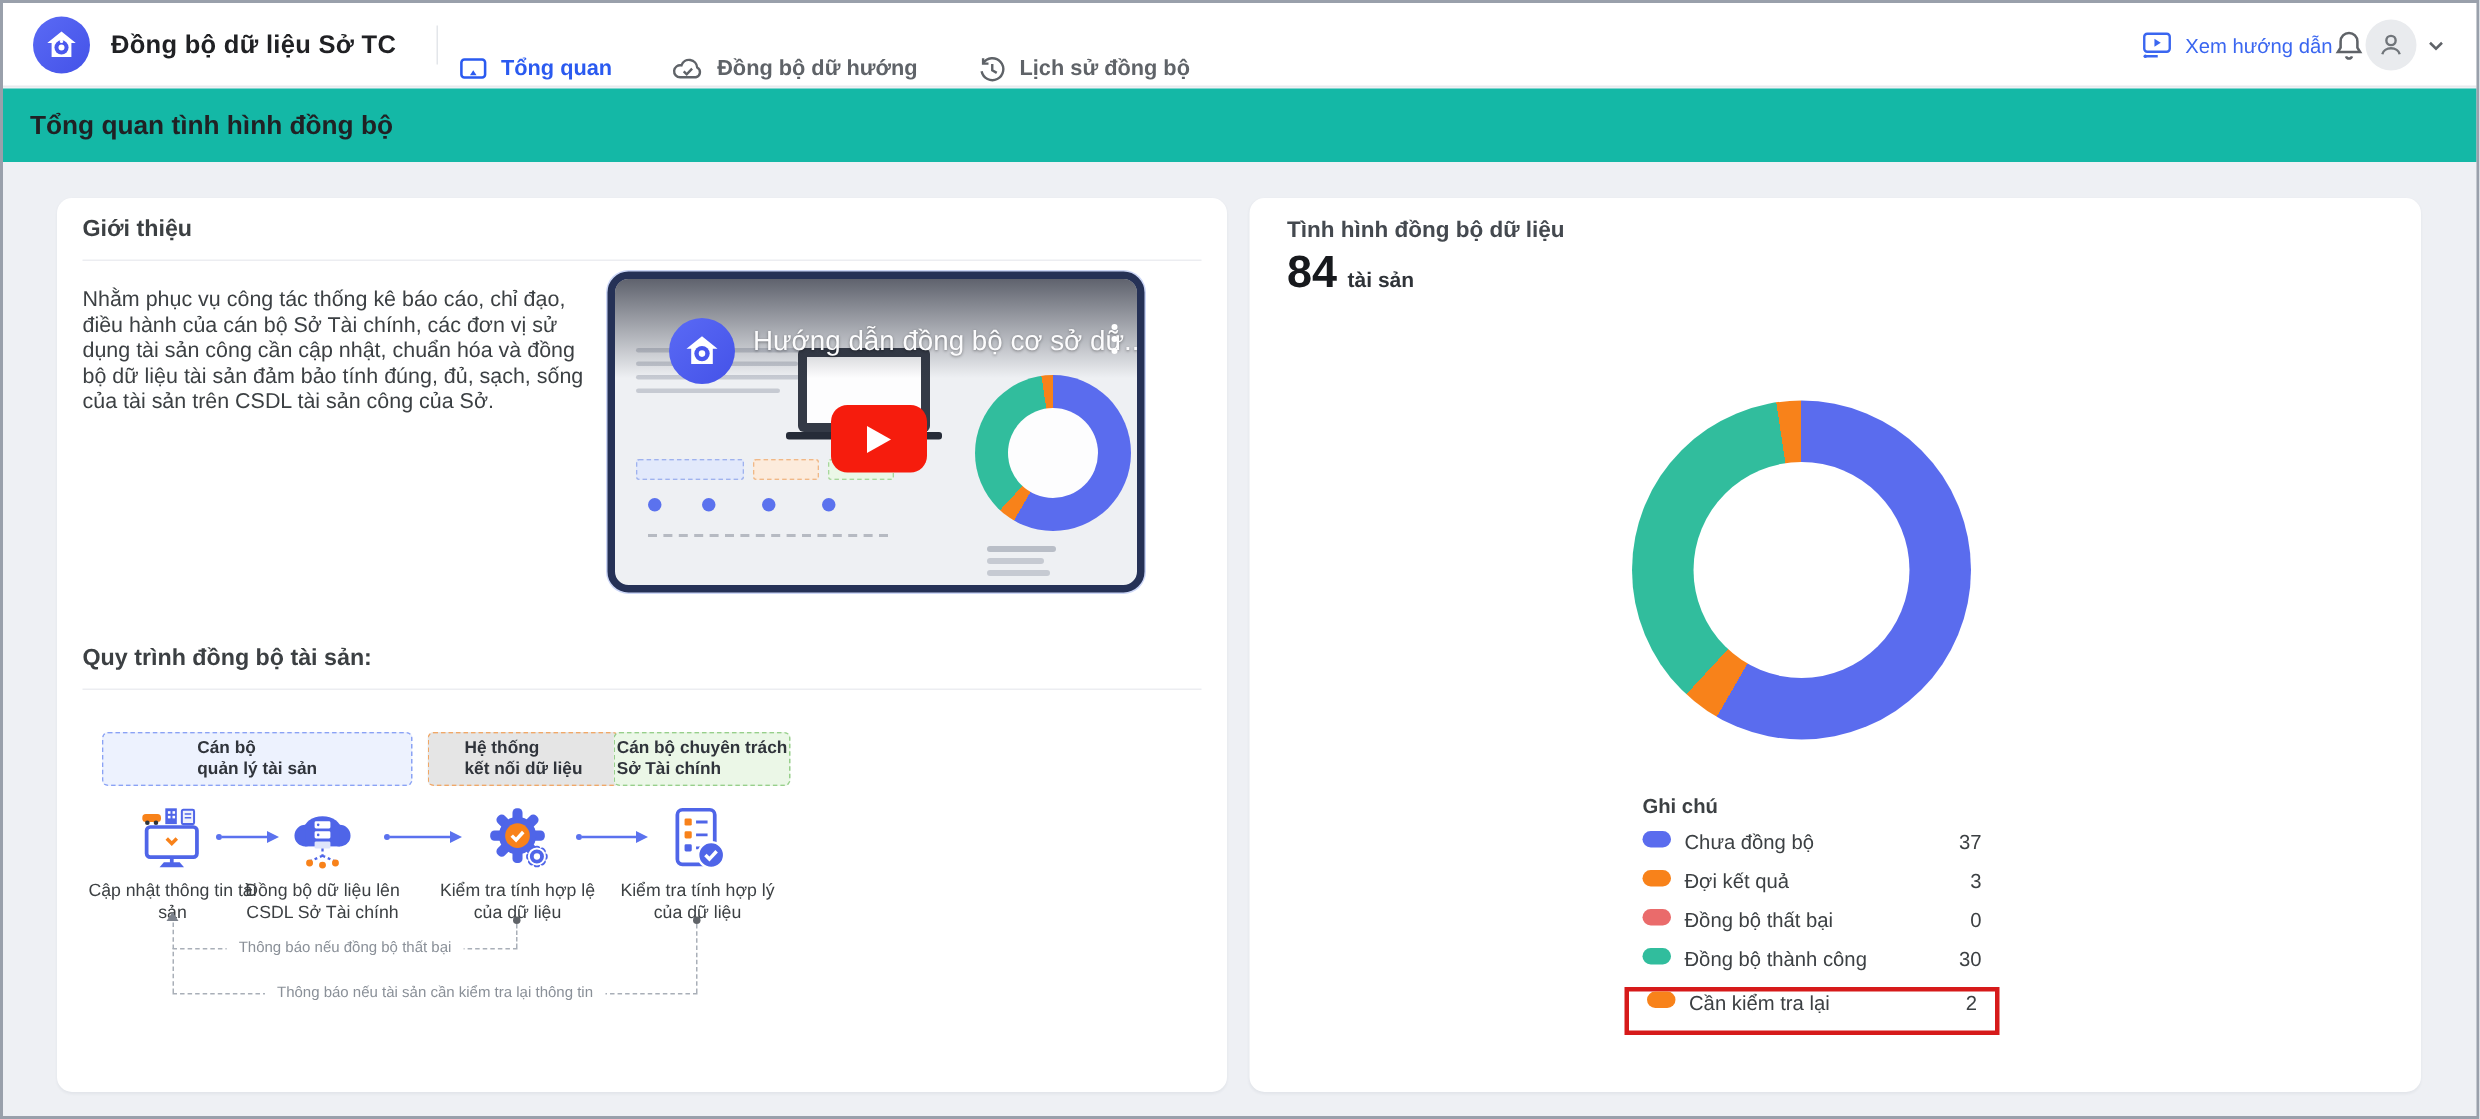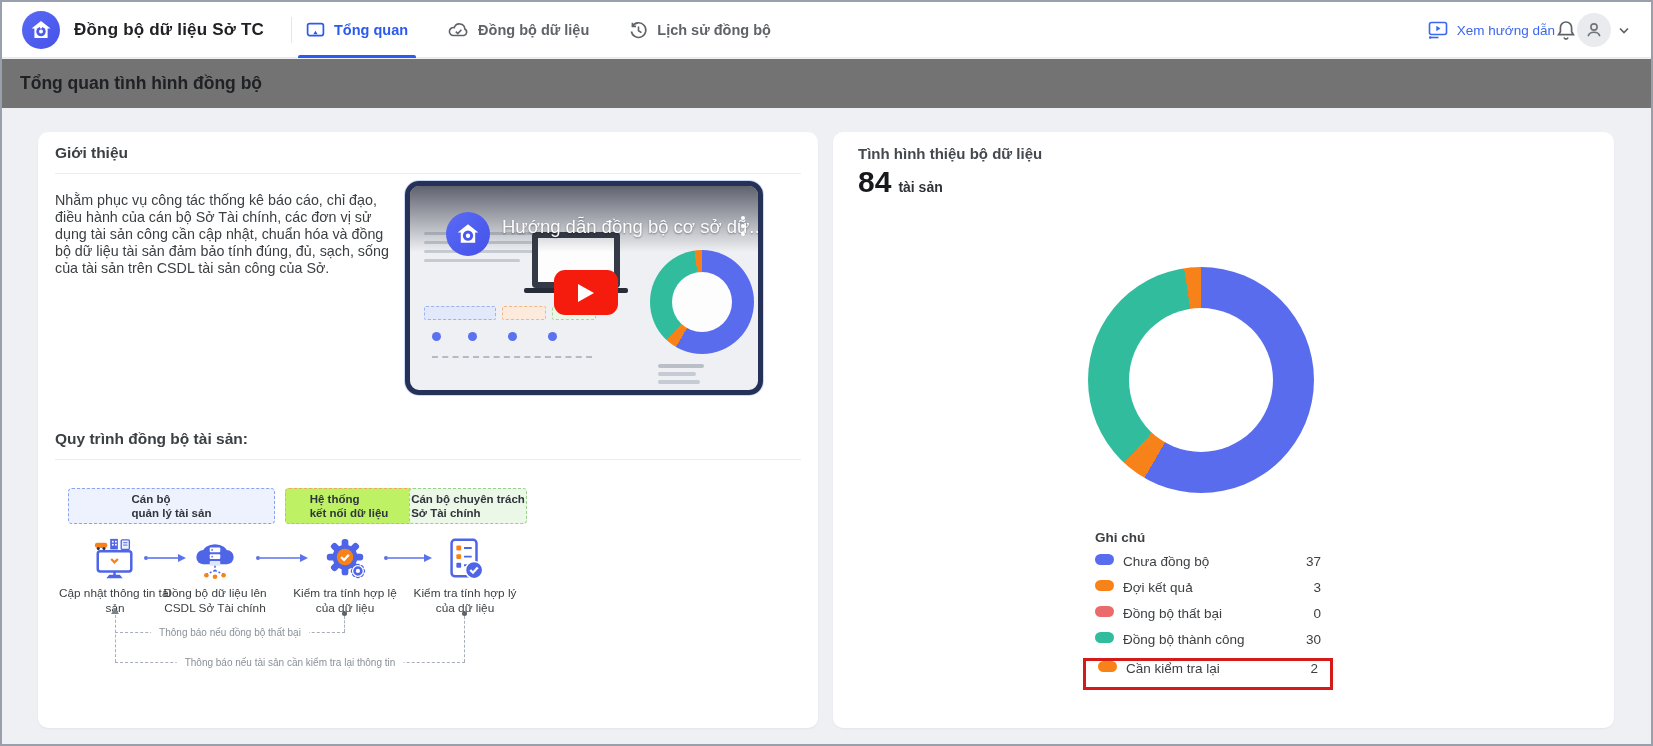--- a/index.html
+++ b/index.html
@@ -7,33 +7,33 @@
   body { font-family:"Liberation Sans", sans-serif; position:relative; background:#eef0f4; overflow:hidden; }
   .frame { position:absolute; inset:0; border:2px solid #99a0ab; pointer-events:none; z-index:99; }
 
   
   .header { position:absolute; top:2px; left:2px; right:2px; height:56px; background:#fff; border-bottom:1px solid #e8eaed; }
   .logo { position:absolute; left:20px; top:9px; width:38px; height:38px; border-radius:50%;
           background:linear-gradient(135deg,#5a6af5,#4452e8); display:grid; place-items:center; }
   .app-title { position:absolute; left:72px; top:0; height:56px; display:flex; align-items:center;
                font-size:17px; font-weight:700; color:#202124; letter-spacing:.2px; }
   .hdr-divider { position:absolute; left:289px; top:15px; width:1px; height:26px; background:#e3e6ea; }
-  .tabs { position:absolute; left:304px; top:0; height:56px; display:flex; gap:40px; }
+  .tabs { position:absolute; left:304px; top:16px; height:56px; display:flex; gap:40px; }
   .tab { position:relative; display:flex; align-items:center; gap:9px; font-size:14.5px; font-weight:600;
          color:#5f6368; cursor:pointer; }
   .tab.active { color:#2a5af0; }
   .tab.active::after { content:""; position:absolute; left:-8px; right:-8px; bottom:0; height:3px;
                        background:#2a5af0; border-radius:2px 2px 0 0; }
   .header-right { position:absolute; right:22px; top:0; height:56px; display:flex; align-items:center; }
   .help-link { display:flex; align-items:center; gap:8px; color:#3a66f0; font-size:13.5px; font-weight:500; cursor:pointer; }
   .avatar-wrap { display:flex; align-items:center; gap:8px; cursor:pointer; }
   .avatar { width:34px; height:34px; border-radius:50%; background:#e9ebee; display:grid; place-items:center; }
 
   
-  .titlebar { position:absolute; top:59px; left:2px; right:2px; height:49px; background:#737373; }
+  .titlebar { position:absolute; top:59px; left:2px; right:2px; height:49px; background:#14b8a6; }
   .page-title { position:absolute; left:18px; top:0; height:49px; display:flex; align-items:center;
                 font-size:17.5px; font-weight:700; color:#202124; }
 
   
   .card { position:absolute; background:#fff; border-radius:10px; box-shadow:0 1px 2px rgba(40,50,70,.06); }
   .intro-card  { left:38px;  top:132px; width:780px; height:596px; }
   .status-card { left:833px; top:132px; width:781px; height:596px; }
   .card-title { position:absolute; left:17px; top:12px; font-size:15.5px; font-weight:700; color:#3c4043; }
   .rule { position:absolute; left:17px; right:17px; height:1px; background:#ecEEf2; background:#ecedf1; }
 
@@ -63,21 +63,21 @@
   .t-kebab i { display:block; width:4px; height:4px; border-radius:50%; background:#fff; margin-bottom:4px; }
   .t-play { position:absolute; left:144px; top:84px; width:64px; height:45px; background:#f61c0d;
             border-radius:11px; display:grid; place-items:center; cursor:pointer; }
   .t-play::after { content:""; border-style:solid; border-width:9px 0 9px 16px; border-color:transparent transparent transparent #fff; }
 
   
   .diagram { position:absolute; left:17px; top:348px; width:746px; height:210px; }
   .actor-box { position:absolute; top:8px; height:36px; display:grid; place-items:center; text-align:left;
                font-size:11.5px; font-weight:700; color:#30343b; line-height:14px; border-radius:4px; }
   .actor-blue   { left:13px;  width:207px; border:1.5px dashed #8aa2f5; background:#edf2fe; }
-  .actor-orange { left:230px; width:128px; border:1.5px dashed #f0a868; background:#bef264; }
+  .actor-orange { left:230px; width:128px; border:1.5px dashed #f0a868; background:#e5e5e5; }
   .actor-green  { left:354px; width:118px; border:1.5px dashed #97cf8b; background:#ebf7e7; }
   .step-icon { position:absolute; top:56px; width:46px; height:46px; display:grid; place-items:center; }
   .flow-arrow { position:absolute; top:72px; }
   .step-label { position:absolute; top:106px; width:116px; text-align:center; font-size:11.8px;
                 line-height:15px; color:#3c4043; }
   .fb-line { position:absolute; border-top:1.5px dashed #a9afb8; }
   .fb-text { position:absolute; left:50%; transform:translate(-50%,-55%); background:#fff; padding:0 8px;
              white-space:nowrap; font-size:10px; color:#8a9098; }
   .fb-v { position:absolute; border-left:1.5px dashed #a9afb8; }
   .fb-dot { position:absolute; width:5px; height:5px; border-radius:50%; background:#5f6368; }
@@ -123,21 +123,21 @@
         <rect x="1.6" y="2.6" width="15.8" height="12" rx="2"></rect>
         <path d="M7.3 13.2 L9.5 9.8 L11.7 13.2 Z" fill="#2a5af0" stroke="none"></path>
       </svg>
       <span>Tổng quan</span>
     </div>
     <div class="tab">
       <svg width="21" height="19" viewBox="0 0 21 19" fill="none" stroke="#5f6368" stroke-width="1.6">
         <path d="M5.5 14.5 a4 4 0 1 1 .8-7.9 a5.4 5.4 0 0 1 10.5 1.4 a3.5 3.5 0 0 1 -.9 6.5 z"></path>
         <path d="M7.8 10.6 l2 2 l3.6-3.8"></path>
       </svg>
-      <span>Đồng bộ dữ liệu</span>
+      <span>Đồng bộ dữ hướng</span>
     </div>
     <div class="tab">
       <svg width="19" height="19" viewBox="0 0 19 19" fill="none" stroke="#5f6368" stroke-width="1.6">
         <path d="M3.4 5.2 a7.3 7.3 0 1 1 -1 5.3"></path>
         <path d="M3.4 1.8 v3.6 h3.6"></path>
         <path d="M9.5 5.6 v4.2 l3 1.8"></path>
       </svg>
       <span>Lịch sử đồng bộ</span>
     </div>
   </div>
@@ -332,21 +332,21 @@
     <div class="fb-line" style="left:60px;top:152px;width:230px">
       <span class="fb-text">Thông báo nếu đồng bộ thất bại</span>
     </div>
     <div class="fb-line" style="left:60px;top:182px;width:350px">
       <span class="fb-text">Thông báo nếu tài sản cần kiểm tra lại thông tin</span>
     </div>
   </div>
 </div>
 
 <div class="card status-card">
-  <div class="status-title">Tình hình thiệu bộ dữ liệu</div>
+  <div class="status-title">Tình hình đồng bộ dữ liệu</div>
   <div class="total-row">
     <span class="total-value">84</span>
     <span class="total-unit">tài sản</span>
   </div>
 
   <div class="donut" style="background: conic-gradient(rgb(90, 108, 238) 0deg, rgb(90, 108, 238) 210deg, rgb(248, 130, 26) 210deg, rgb(248, 130, 26) 222.857deg, rgb(234, 107, 107) 222.857deg, rgb(234, 107, 107) 222.857deg, rgb(49, 189, 157) 222.857deg, rgb(49, 189, 157) 351.429deg, rgb(248, 130, 26) 351.429deg, rgb(248, 130, 26) 360deg);"></div>
 
   <div class="legend">
     <div class="legend-title">Ghi chú</div>
 

